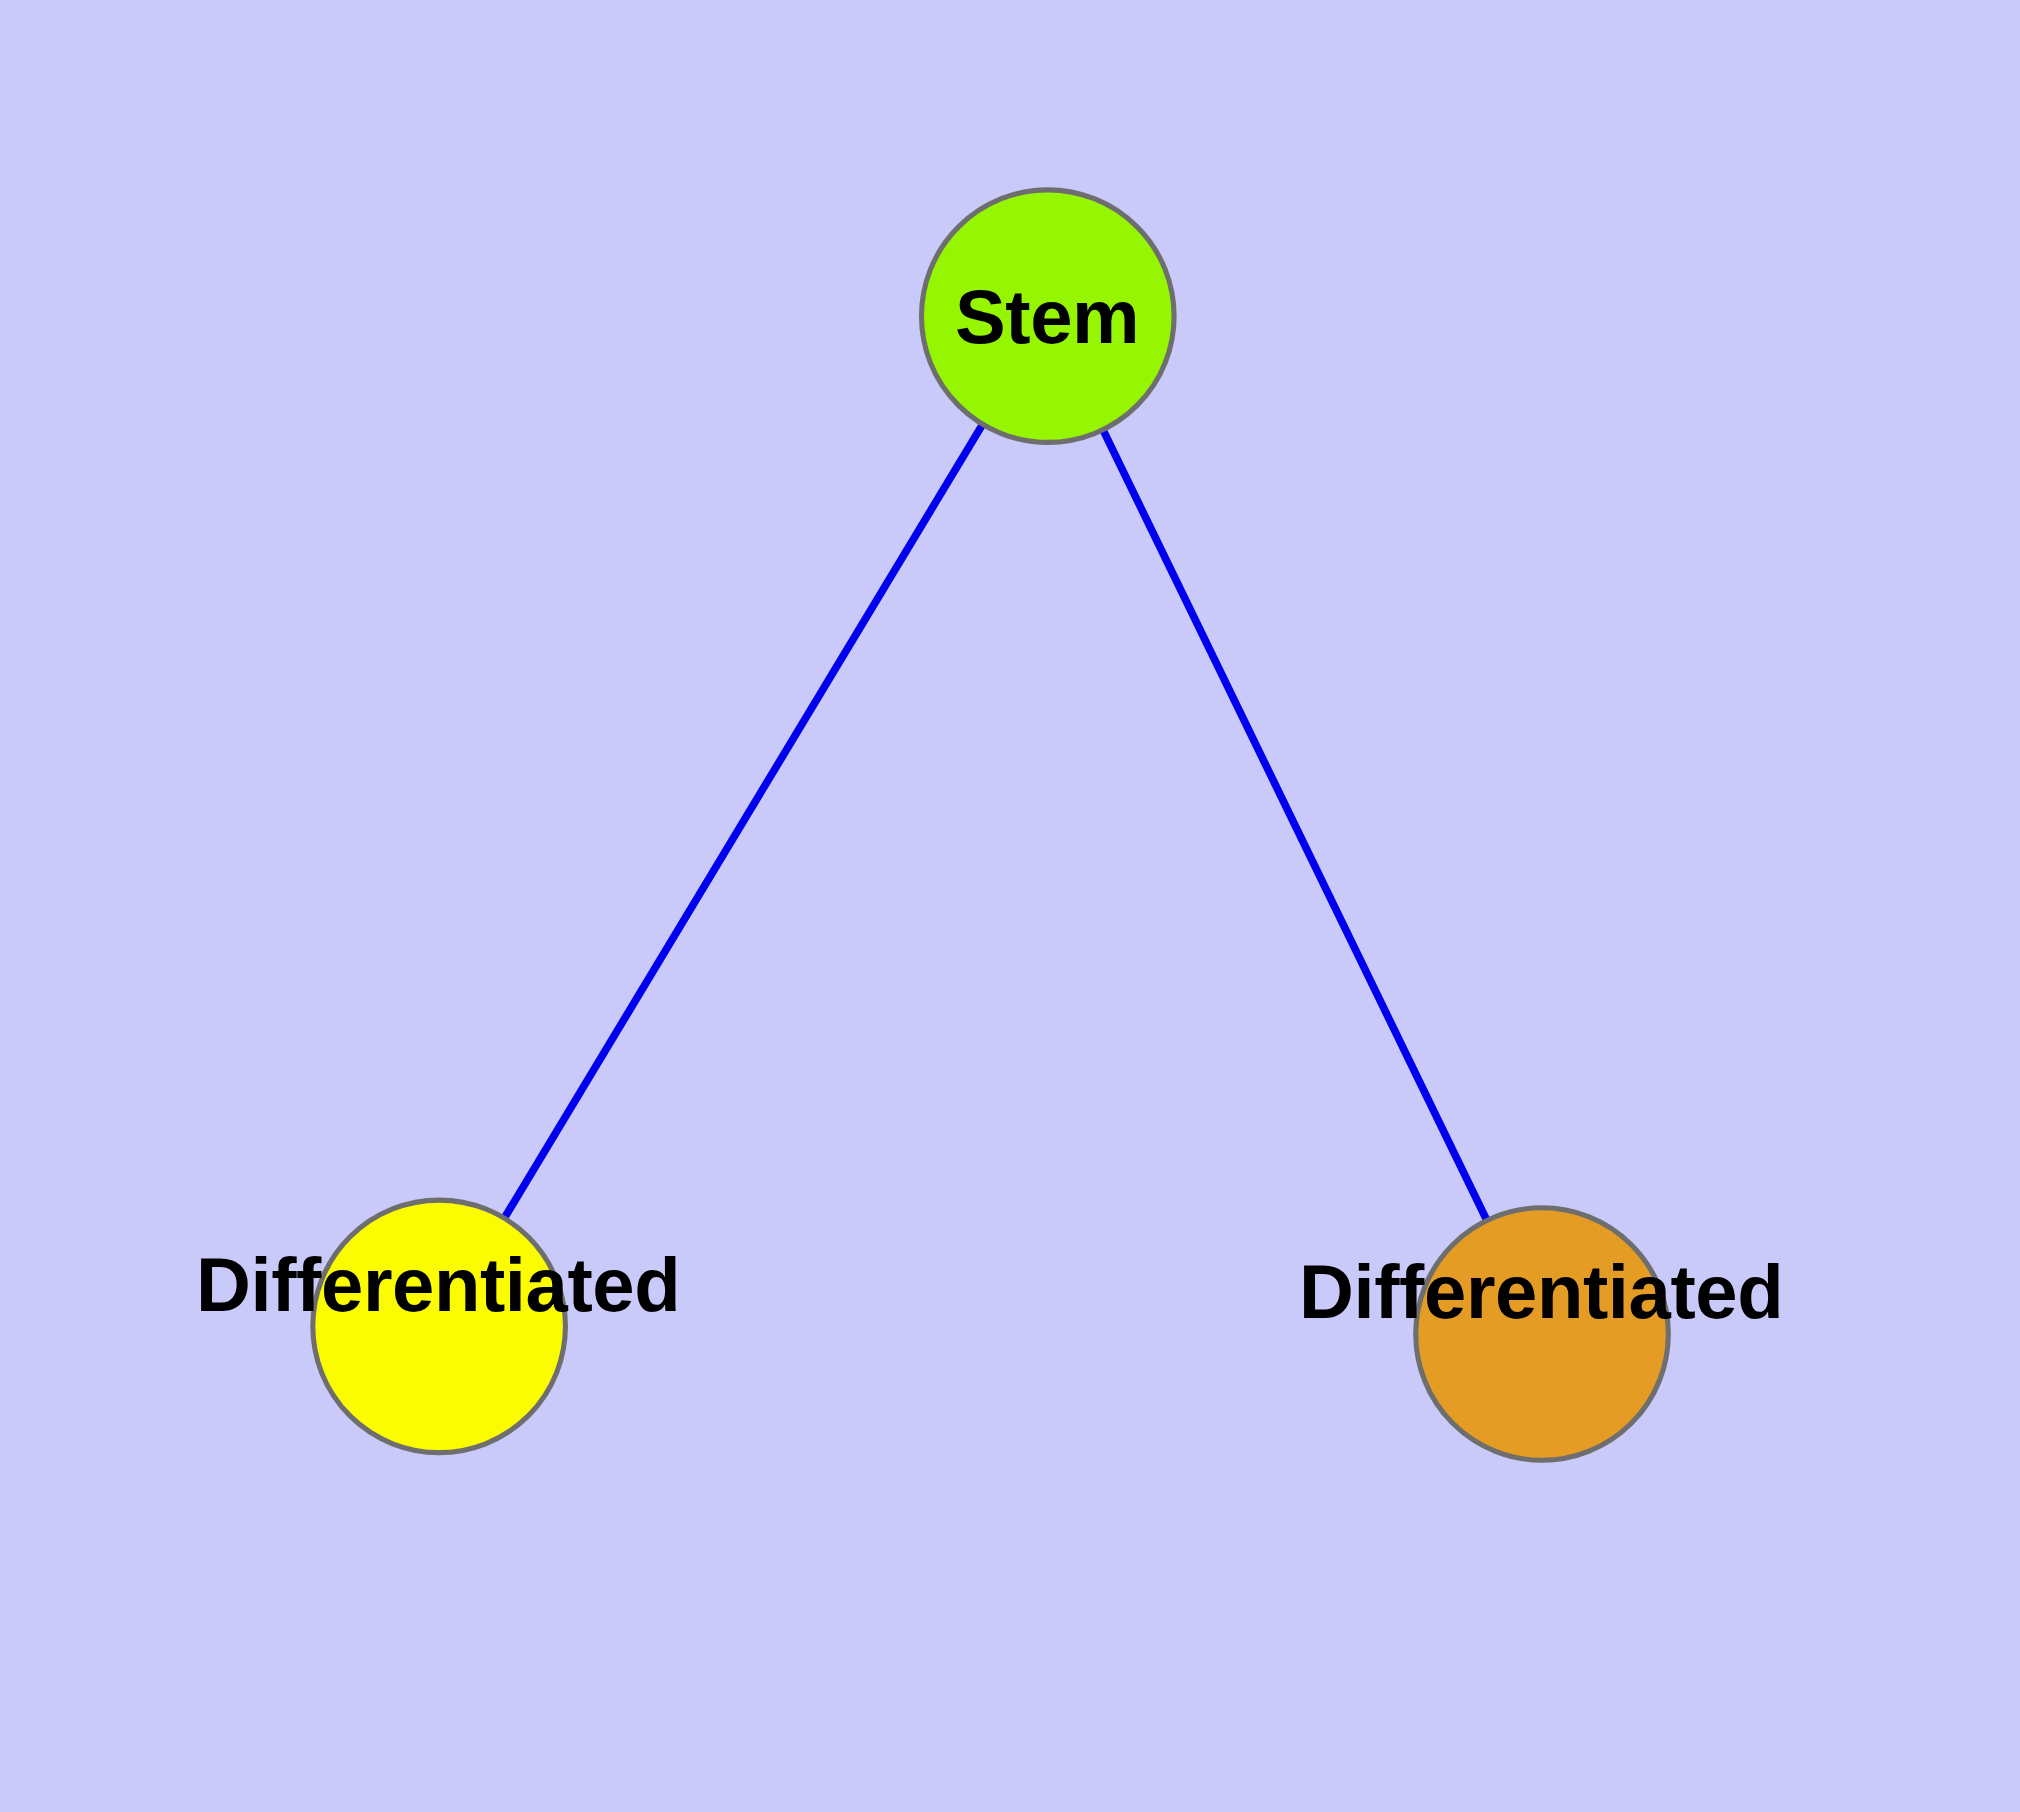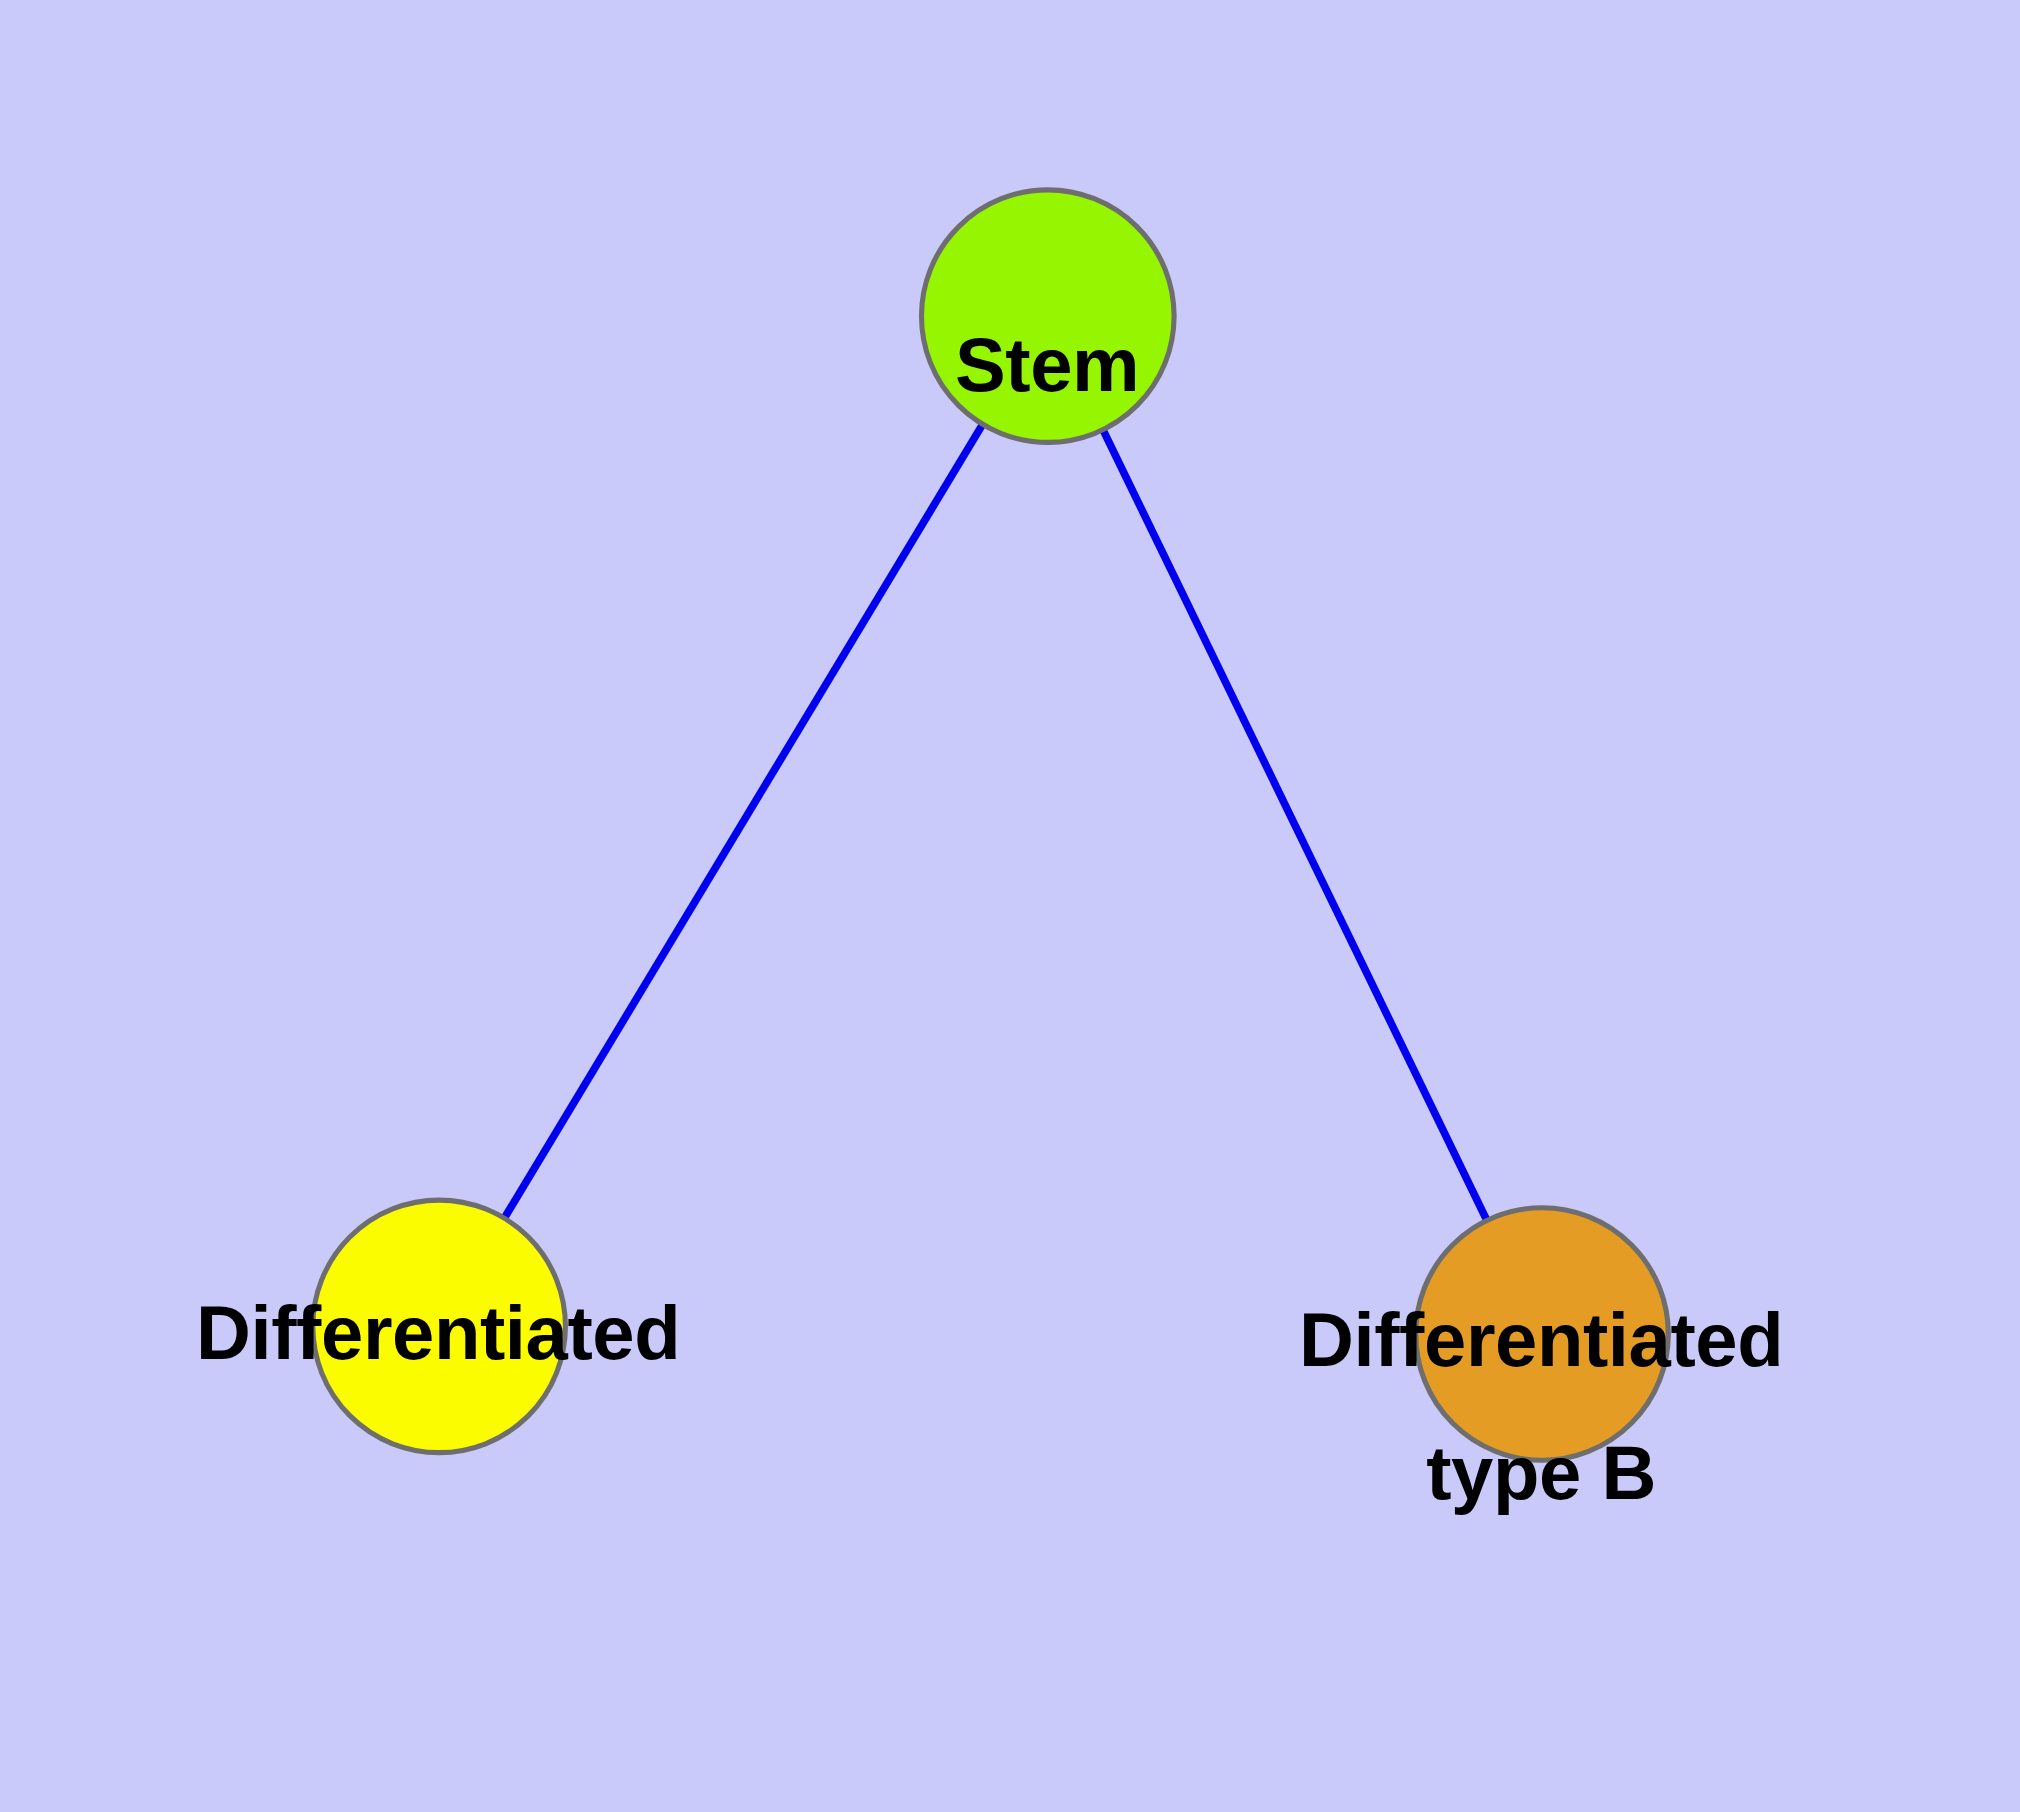--- a/index.html
+++ b/index.html
@@ -37,21 +37,20 @@
     font-weight: bold;
     font-size: 76px;
     line-height: 85px;
     letter-spacing: -0.4px;
     white-space: nowrap;
     pointer-events: none;
     -webkit-font-smoothing: antialiased;
   }
   .node-label .line {
     display: block;
-    margin-top: 48px;
   }
 </style>
 </head>
 <body>
 
 <div id="canvas">
 
   <div class="plot-bg"></div>
 
   <svg class="graph-svg" viewBox="0 0 2384 2138" preserveAspectRatio="none" aria-hidden="true">
@@ -68,18 +67,17 @@
 
   <div id="label-layer">
       <div class="node-label" style="color: rgb(0, 0, 0); left: 955px; top: 274px;">
         <span class="line">Stem</span>
       </div>
       <div class="node-label" style="color: rgb(0, 0, 0); left: 196px; top: 1242px;">
         <span class="line">Differentiated</span>
       </div>
       <div class="node-label" style="color: rgb(0, 0, 0); left: 1299px; top: 1249px;">
         <span class="line">Differentiated</span>
-        <span class="line">type B</span>
       </div>
     </div>
 
 </div>
 
 
 </body></html>

